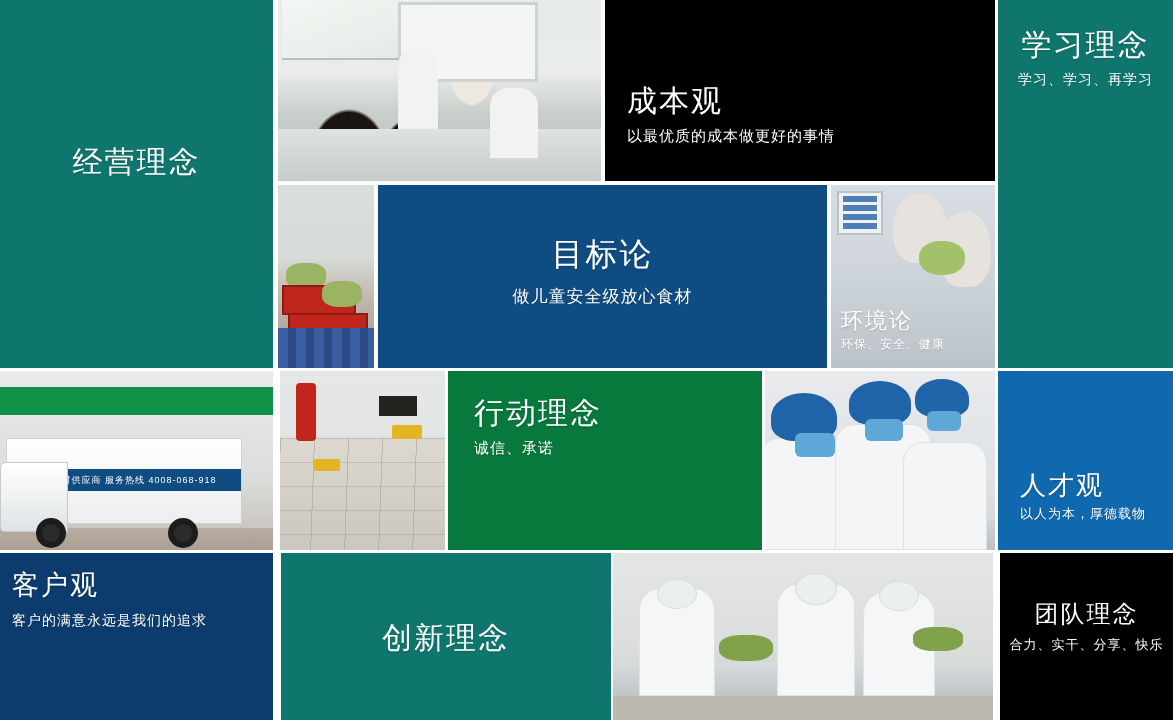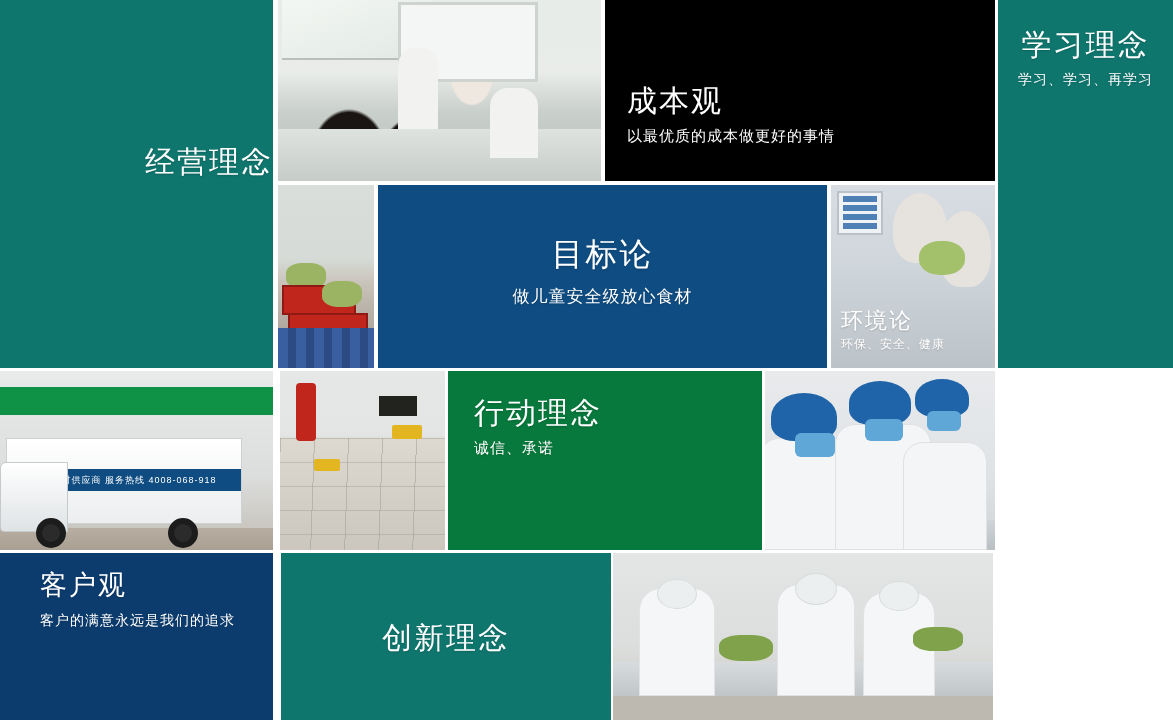--- a/index.html
+++ b/index.html
@@ -175,21 +175,21 @@
   }
   #ph-work .cap2 { position: absolute; background: #eceff0; border-radius: 50%; border:1px solid #d8dcdd; }
   #ph-work .greens { position: absolute; background: #7fa24a; border-radius: 40%; }
 </style>
 </head>
 <body>
 
 <div class="board">
 
   <div class="tile orange" style="left:0; top:0; width:273px; height:368px;">
-    <div class="txt c" style="top:145px;text-align:right;">
+    <div class="txt c" style="top:145px;">
       <div class="title">经营理念</div>
     </div>
   </div>
 
   <div class="tile photo" id="ph-meeting" style="left:278px; top:0; width:323px; height:181px;">
     <div class="ph-layer"></div>
     <div class="screen"></div>
     <div class="board2"></div>
     <div class="person" style="left:120px; top:48px; width:40px; height:90px;"></div>
     <div class="table"></div>
@@ -278,23 +278,29 @@
     <div class="cap" style="left:6px; top:22px; width:66px; height:48px;"></div>
     <div class="mask" style="left:30px; top:62px; width:40px; height:24px;"></div>
     <div class="suit" style="left:70px; width:96px; height:126px;"></div>
     <div class="cap" style="left:84px; top:10px; width:62px; height:44px;"></div>
     <div class="mask" style="left:100px; top:48px; width:38px; height:22px;"></div>
     <div class="suit" style="left:138px; width:84px; height:108px;"></div>
     <div class="cap" style="left:150px; top:8px; width:54px; height:38px;"></div>
     <div class="mask" style="left:162px; top:40px; width:34px; height:20px;"></div>
   </div>
 
+  <div class="tile blue-l" style="left:998px; top:371px; width:175px; height:179px;">
+    <div class="txt l" style="top:100px; left:22px; right:8px;">
+      <div class="title" style="font-size:26px;">人才观</div>
+      <div class="sub" style="font-size:13px; margin-top:6px;">以人为本，厚德载物</div>
+    </div>
+  </div>
 
   <div class="tile blue-d" style="left:0; top:553px; width:273px; height:167px;">
-    <div class="txt l" style="top:18px; left:12px; right:6px;margin-left:28px;">
+    <div class="txt l" style="top:18px; left:12px; right:6px;">
       <div class="title" style="font-size:27px;">客户观</div>
       <div class="sub" style="font-size:14px; margin-top:10px;">客户的满意永远是我们的追求</div>
     </div>
   </div>
 
   <div class="tile orange" style="left:281px; top:553px; width:330px; height:167px;">
     <div class="txt c" style="top:68px;">
       <div class="title">创新理念</div>
     </div>
   </div>
@@ -306,14 +312,20 @@
     <div class="suit2" style="left:26px; width:76px; height:108px;"></div>
     <div class="cap2" style="left:44px; top:26px; width:40px; height:30px;"></div>
     <div class="suit2" style="left:164px; width:78px; height:112px;"></div>
     <div class="cap2" style="left:182px; top:20px; width:42px; height:32px;"></div>
     <div class="suit2" style="left:250px; width:72px; height:104px;"></div>
     <div class="cap2" style="left:266px; top:28px; width:40px; height:30px;"></div>
     <div class="greens" style="left:106px; top:82px; width:54px; height:26px;"></div>
     <div class="greens" style="left:300px; top:74px; width:50px; height:24px;"></div>
   </div>
 
+  <div class="tile green" style="left:1000px; top:553px; width:173px; height:167px;">
+    <div class="txt c" style="top:48px;">
+      <div class="title" style="font-size:24px;">团队理念</div>
+      <div class="sub" style="font-size:13px; margin-top:10px;">合力、实干、分享、快乐</div>
+    </div>
+  </div>
 
 </div>
 
 </body></html>

